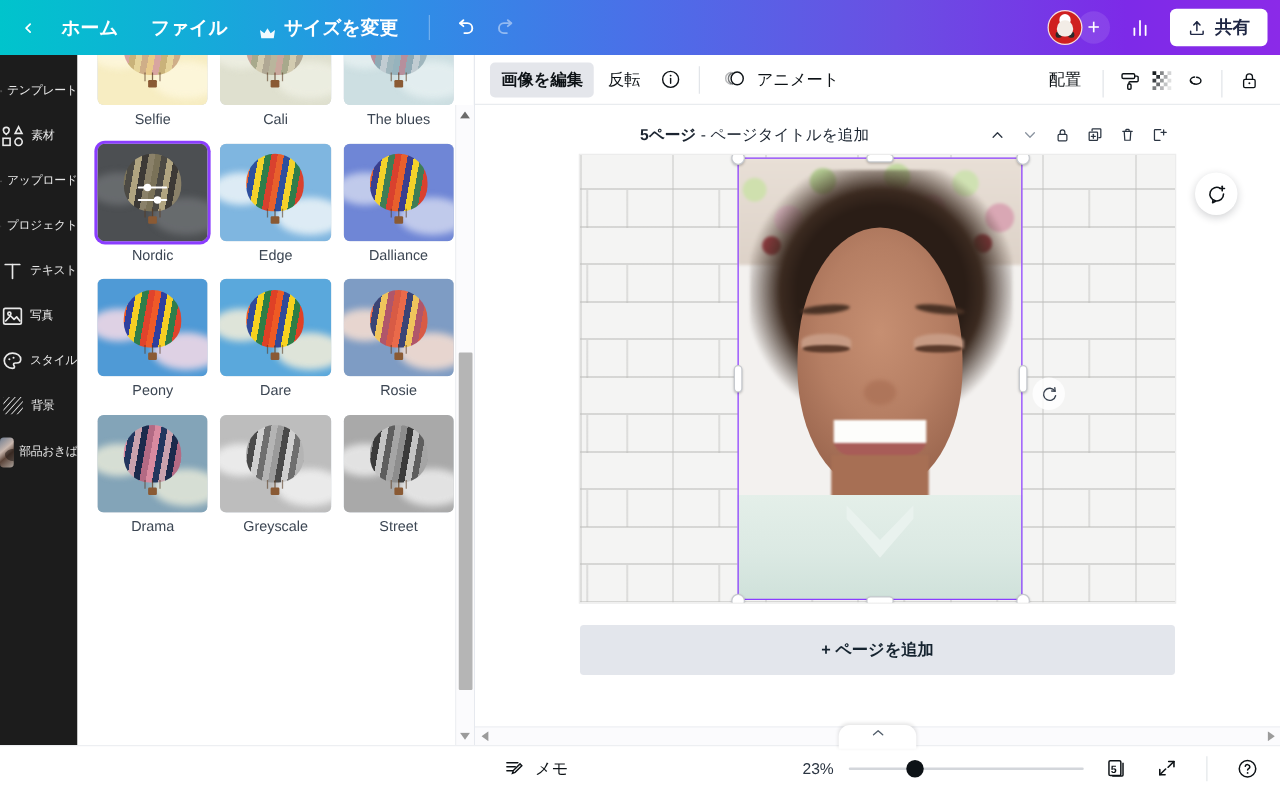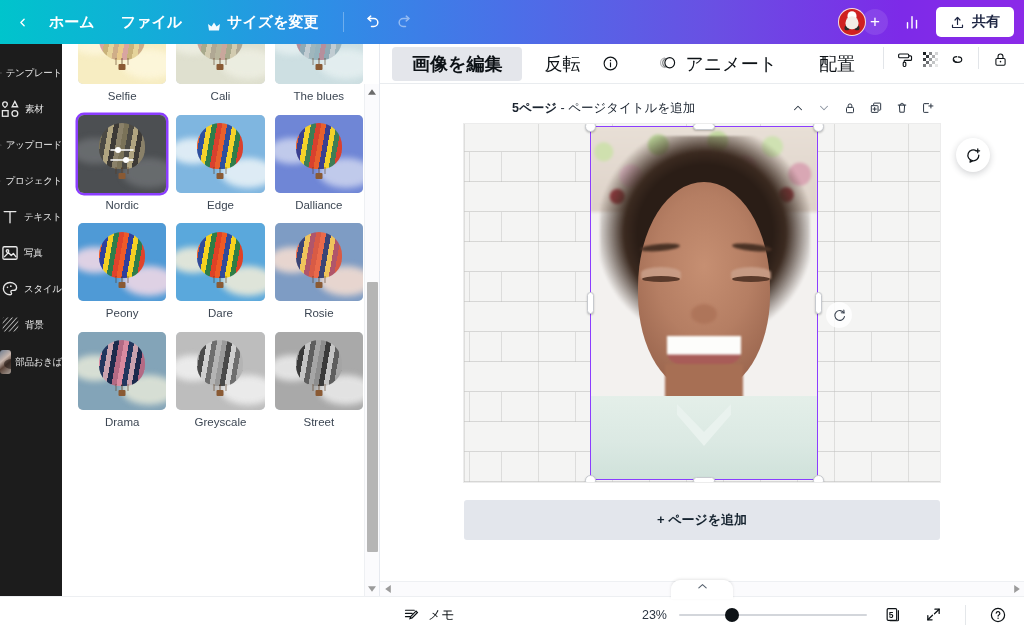--- a/index.html
+++ b/index.html
@@ -166,21 +166,21 @@
 
   
   #editor { flex: 1 1 auto; display: flex; flex-direction: column; min-width: 0; background: #fff; }
   #edit-toolbar {
     height: 40px; flex: 0 0 40px; background: #fff;
     display: flex; align-items: center; padding: 0 12px;
     border-bottom: 1px solid #e9ecef; gap: 2px;
   }
   .tool-btn {
     display: flex; align-items: center; gap: 7px; cursor: pointer;
-    padding: 5px 20px; border-radius: 4px; font-size: 18px; color: #0d1216;
+    padding: 5px 9px; border-radius: 4px; font-size: 13px; color: #0d1216;
     white-space: nowrap;
   }
   .tool-btn.active { background: #e4e6eb; font-weight: 600; }
   .tool-sep { width: 1px; height: 22px; background: #e2e5e9; margin: 0 8px; }
   .tool-icon { width: 26px; height: 26px; display: flex; align-items: center; justify-content: center; border-radius: 4px; cursor: pointer; }
 
   #canvas-area {
     flex: 1 1 auto; background: #fff; position: relative; min-height: 0;
     display: flex; flex-direction: column; align-items: center;
     padding-top: 12px; overflow: hidden;
@@ -702,21 +702,21 @@
         <div class="tool-sep"></div>
         <div class="tool-btn">
           <svg width="19" height="17" viewBox="0 0 24 22" fill="none" stroke="#0d1216" stroke-width="1.5">
               <ellipse cx="13.6" cy="10" rx="6.3" ry="6.6"></ellipse>
               <path d="M9.6 4.2c-3 .9-5.1 3.2-5.1 5.9s2 5 5 5.9" opacity=".55"></path>
               <path d="M7.6 3.6c-3.4.8-5.9 3.3-5.9 6.3s2.4 5.5 5.8 6.4" opacity=".3"></path>
             </svg>
           <span>アニメート</span>
         </div>
 
-        <div style="margin-left:auto; display:flex; align-items:flex-start;">
+        <div style="margin-left:auto; display:flex; align-items:flex-end;">
           <div class="tool-btn">
             <span>配置</span>
           </div>
           <div class="tool-sep"></div>
           <div class="tool-icon">
             <svg width="18" height="18" viewBox="0 0 24 24" fill="none" stroke="#0d1216" stroke-width="1.5" stroke-linejoin="round">
                 <rect x="3.5" y="4" width="13.5" height="5" rx="1.4"></rect>
                 <path d="M17 6.5h2.4a1.3 1.3 0 0 1 1.3 1.3v3.4a1.3 1.3 0 0 1-1.3 1.3h-7.5a1 1 0 0 0-1 1V15"></path>
                 <rect x="9.6" y="15" width="3.5" height="5.6" rx="1.2"></rect>
               </svg>

